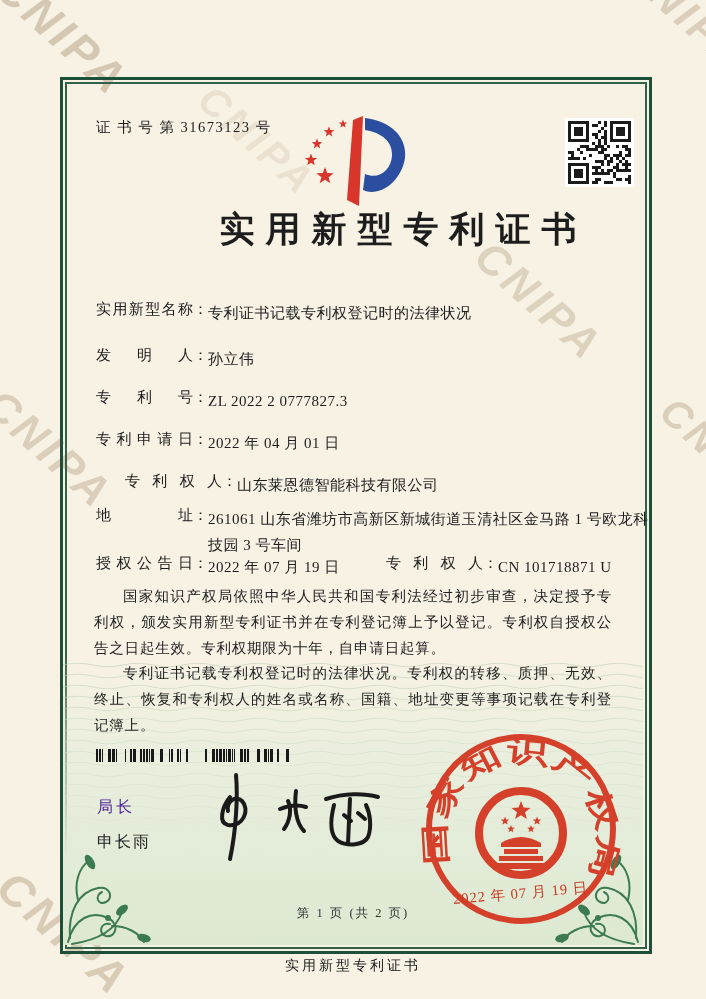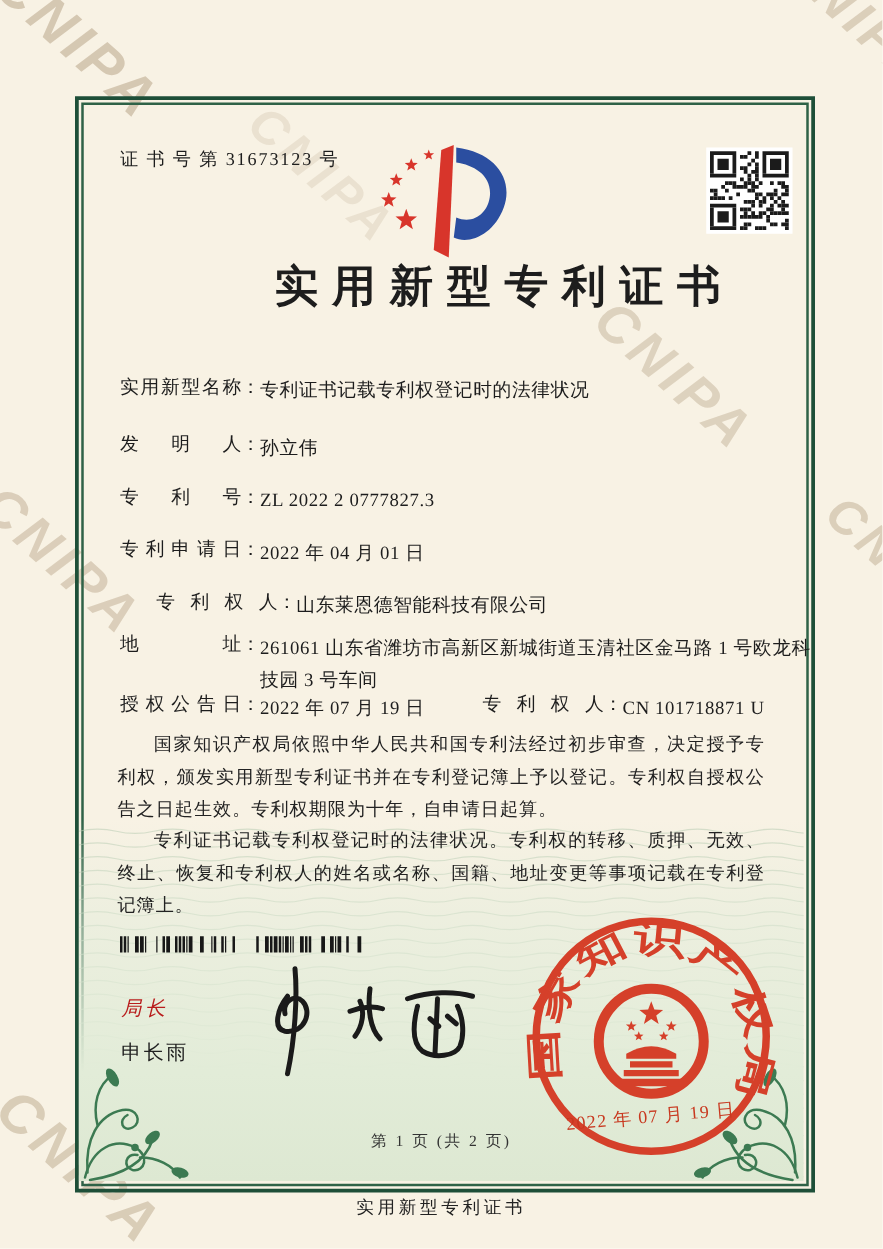--- a/index.html
+++ b/index.html
@@ -33,21 +33,21 @@
   .flabel{display:inline-block;width:97px;text-align:justify;text-align-last:justify;vertical-align:top;letter-spacing:0;}
   .fsep{display:inline-block;vertical-align:top;}
   .fvalue{display:inline-block;vertical-align:top;max-width:446px;white-space:normal;line-height:1.75;letter-spacing:.5px;}
   .pair2{position:absolute;left:290px;top:0;white-space:nowrap;}
   .paras{position:absolute;left:94px;top:584px;width:518px;font-size:14.5px;line-height:1.78;
     text-align:justify;letter-spacing:.8px;color:#222;}
   .paras p{margin:0;text-indent:2em;}
   .barcode{position:absolute;left:90px;top:749px;height:13px;}
   .barcode div{position:absolute;top:0;height:13px;background:#181818;}
   .director{position:absolute;left:97px;top:797px;font-size:16px;letter-spacing:3px;
-    font-family:"Liberation Sans","DejaVu Sans",sans-serif;color:#b91c1c;font-style:italic;}
+    font-family:"Liberation Sans","DejaVu Sans",sans-serif;color:#4c1d95;}
   .director-name{position:absolute;left:97px;top:832px;font-size:16px;letter-spacing:2px;
     font-family:"Liberation Sans","DejaVu Sans",sans-serif;color:#222;}
   .signature{position:absolute;left:192px;top:763px;}
   .seal{position:absolute;left:421px;top:729px;}
   .pageinfo{position:absolute;left:60px;top:905px;width:586px;text-align:center;font-size:12.5px;letter-spacing:2px;color:#333;}
   .footnote{position:absolute;left:0;top:957px;width:706px;text-align:center;font-size:14px;letter-spacing:3px;color:#222;}
   .ornament{position:absolute;z-index:3;}
 </style>
 </head>
 <body>

